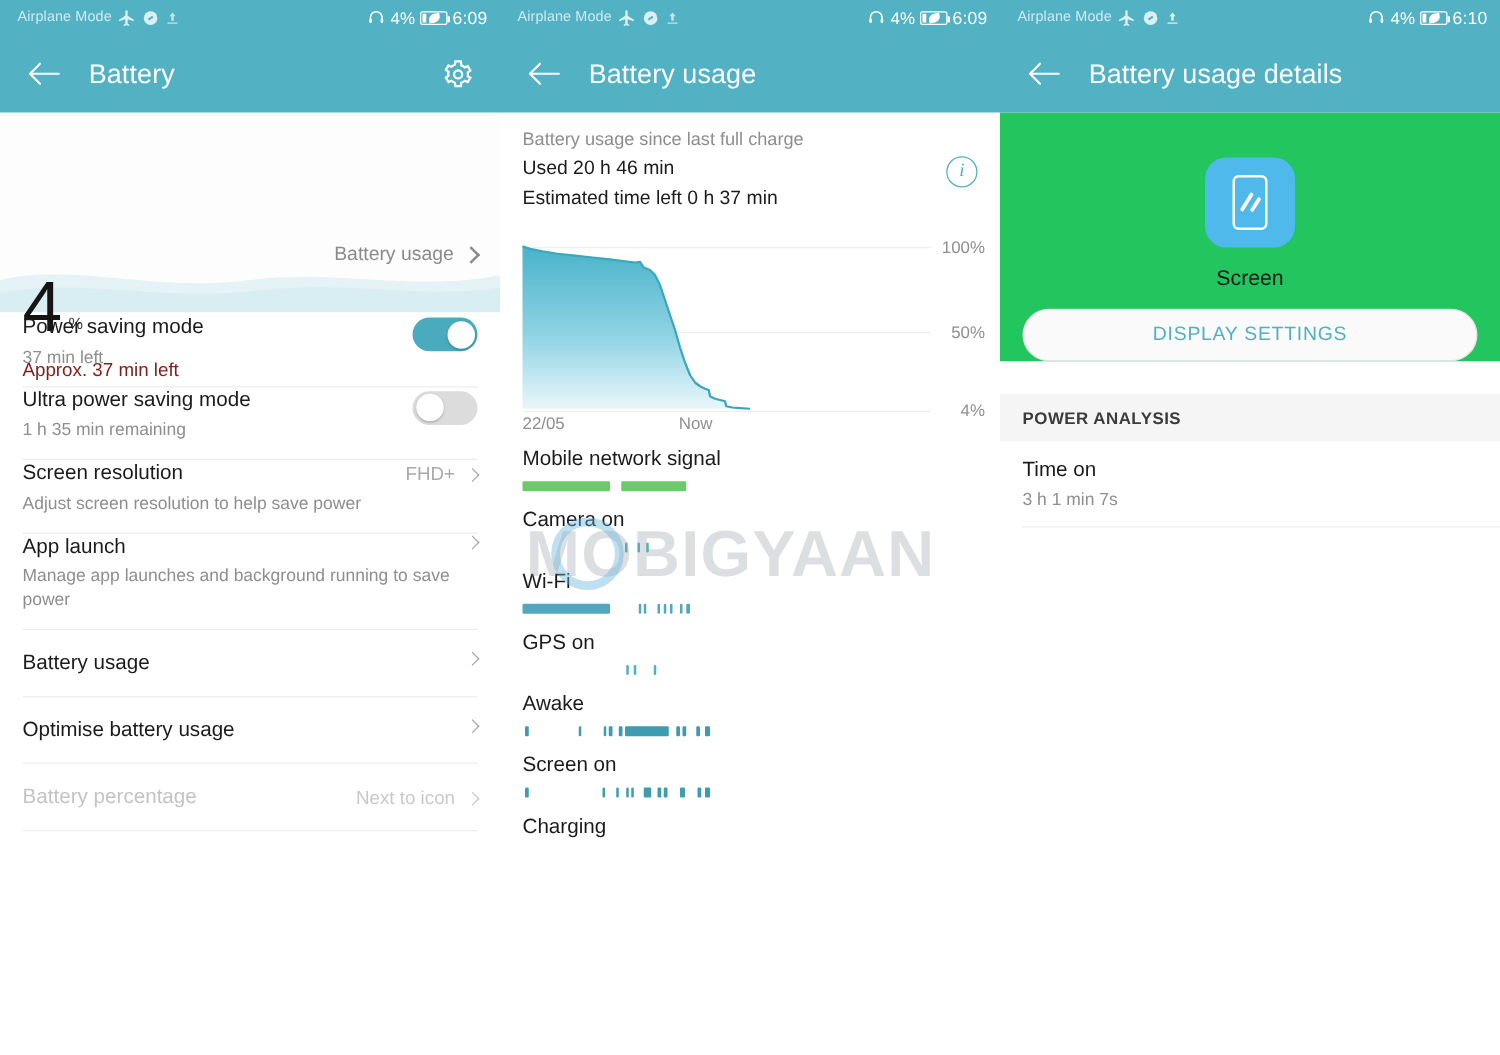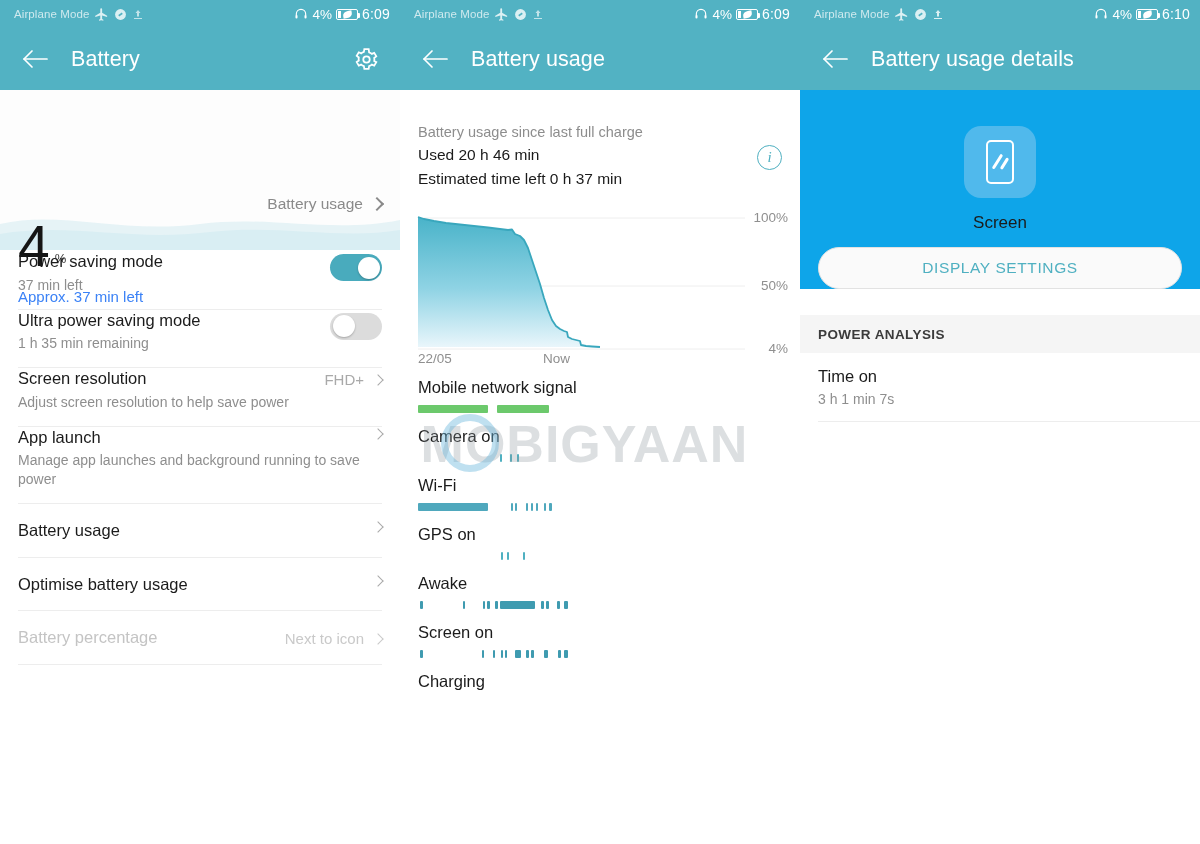--- a/index.html
+++ b/index.html
@@ -48,21 +48,21 @@
   .p1-top { position: relative; height: 160px; background: #fdfdfd; }
   .p1-wave { position:absolute; left:0; right:0; bottom:0; height: 56px; overflow:hidden; }
   .usage-link { position: absolute; right: 18px; top: 105px; display: flex; align-items: center;
                 gap: 9px; color: #8a8a8a; font-size: 15.5px; cursor:pointer; }
   .chev { display:inline-block; width:8px; height:8px; border-right:1.7px solid currentColor;
           border-top:1.7px solid currentColor; transform: rotate(45deg); }
   .chev.big { width:10px; height:10px; border-width:2px; }
   .pct-big { position:absolute; left:18px; top:133px; display:flex; align-items:flex-end; }
   .pct-big .num { font-size: 57px; line-height: 0.82; color:#151515; font-weight:400; }
   .pct-big .sym { font-size: 13px; color:#3a3a3a; margin-left:5px; margin-bottom: 4px; }
-  .approx { position:absolute; left:18px; top:198px; font-size:15px; color:#3b82f6; }
+  .approx { position:absolute; left:18px; top:198px; font-size:15px; color:#7f1d1d; }
 
   .list { padding: 0 0 0 0; background:#fff; }
   .row { position: relative; padding: 1px 18px 14px 18px; display:flex; align-items:flex-start;
          cursor: pointer; }
   .row + .row:before { content:""; position:absolute; left:18px; right:18px; top:0;
                        height:1px; background:#ededed; }
   .row .texts { flex: 1; min-width: 0; }
   .row .t1 { font-size: 16.5px; color:#1b1b1b; line-height: 1.25; }
   .row .t2 { font-size: 14px; color:#8e8e8e; margin-top: 4px; line-height: 1.35; }
   .row .right { display:flex; align-items:center; gap:10px; margin-left:10px; padding-top:3px;
@@ -74,21 +74,21 @@
   .toggle { width:52px; height:27px; border-radius:14px; position:relative; flex:none; margin-top:3px;
             cursor:pointer; }
   .toggle.on { background:#49abbd; }
   .toggle.off { background:#dcdcdc; }
   .toggle .knob { position:absolute; top:2.5px; width:22px; height:22px; border-radius:50%;
                   background:#fff; box-shadow: 0 1px 2px rgba(0,0,0,.25); }
   .toggle.on .knob { right: 2.5px; }
   .toggle.off .knob { left: 2.5px; }
 
   
-  .p2-head { padding: 14px 18px 0 18px; position: relative; margin-top: 20px; }
+  .p2-head { padding: 14px 18px 0 18px; position: relative; }
   .p2-head .sub { font-size: 14.5px; color:#8d8d8d; }
   .p2-head .l1, .p2-head .l2 { font-size: 15.5px; color:#1b1b1b; margin-top: 6px; }
   .info-ic { position:absolute; right:18px; top:35px; width:25px; height:25px; border-radius:50%;
              border:1.6px solid #4fb0c1; color:#4fb0c1; display:flex; align-items:center;
              justify-content:center; font-size:15px; font-style:italic;
              font-family:"Liberation Serif", serif; cursor:pointer; }
 
   .chartwrap { position: relative; margin-top: 16px; height: 160px; }
   .chart-svg { position:absolute; left:0; top:0; }
   .ylab { position:absolute; right:12px; font-size:13.5px; color:#8f8f8f; }
@@ -101,21 +101,21 @@
   .tl-seg { position:absolute; top:0; height:8px; border-radius:1px; }
 
   .wm { position:absolute; left:345px; top:408px; width:452px; height:72px;
         display:flex; align-items:center; justify-content:center; pointer-events:none; z-index: 3; }
   .wm .wmtxt { font-size: 52px; font-weight:bold; color: rgba(140,148,155,0.30);
                letter-spacing: 1px; font-family:"Liberation Sans", sans-serif; white-space:nowrap;margin-left:27px; }
   .wm .wmo { position:absolute; left:96px; top:6px; width:58px; height:58px; border-radius:50%;
              border: 7px solid rgba(103,180,220,0.42); }
 
   
-  .p3-hero { padding: 36px 0 0 0; text-align:center; background:#0ea5e9; }
+  .p3-hero { padding: 36px 0 0 0; text-align:center; background:#22c55e; }
   .appicon { width:72px; height:72px; border-radius:17px; background:#50b9ec; margin:0 auto;
              display:flex; align-items:center; justify-content:center; }
   .appicon .ph { width:28px; height:44px; border:2.6px solid #fff; border-radius:5px; position:relative; }
   .appicon .ph:before, .appicon .ph:after {
       content:""; position:absolute; background:#fff; width:2.6px; height:17px; transform: rotate(32deg);
       border-radius:2px; }
   .appicon .ph:before { left:8px; top:11px; }
   .appicon .ph:after { left:15px; top:15px; height:13px; }
   .hero-name { margin-top:15px; font-size:17px; color:#1b1b1b; }
   .ds-btn { margin: 14px 18px 0 18px; height:42px; border:1px solid #e2e2e2; border-radius:21px;

